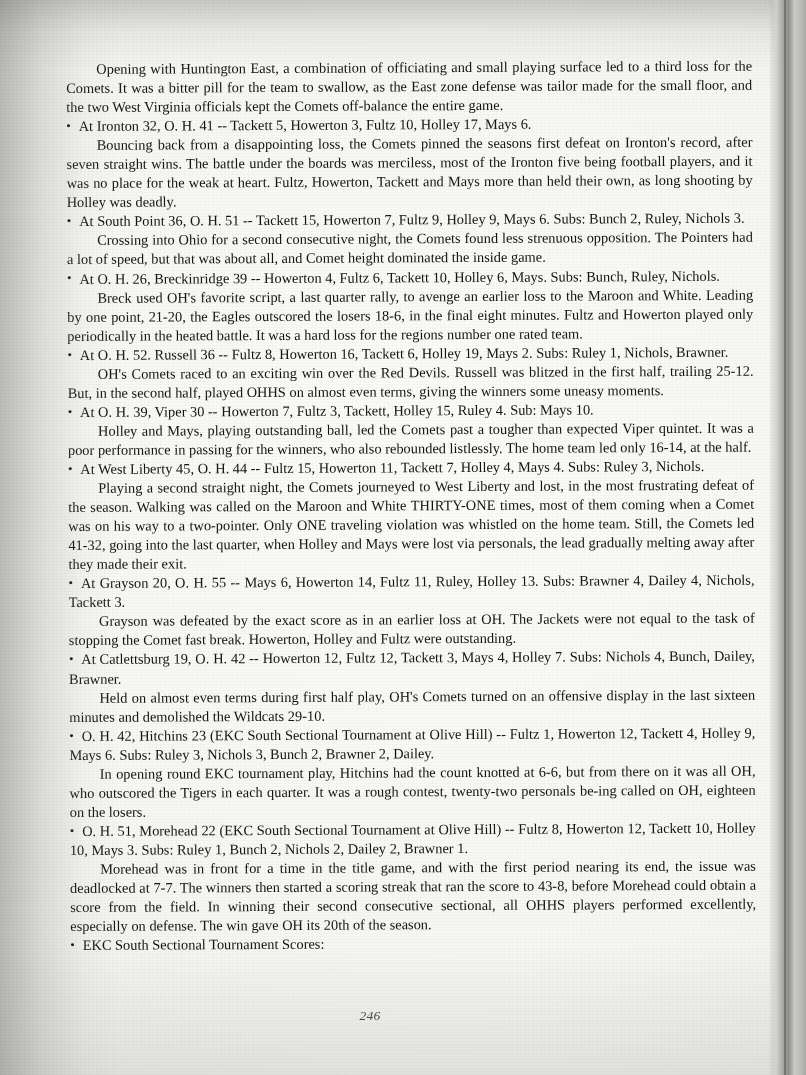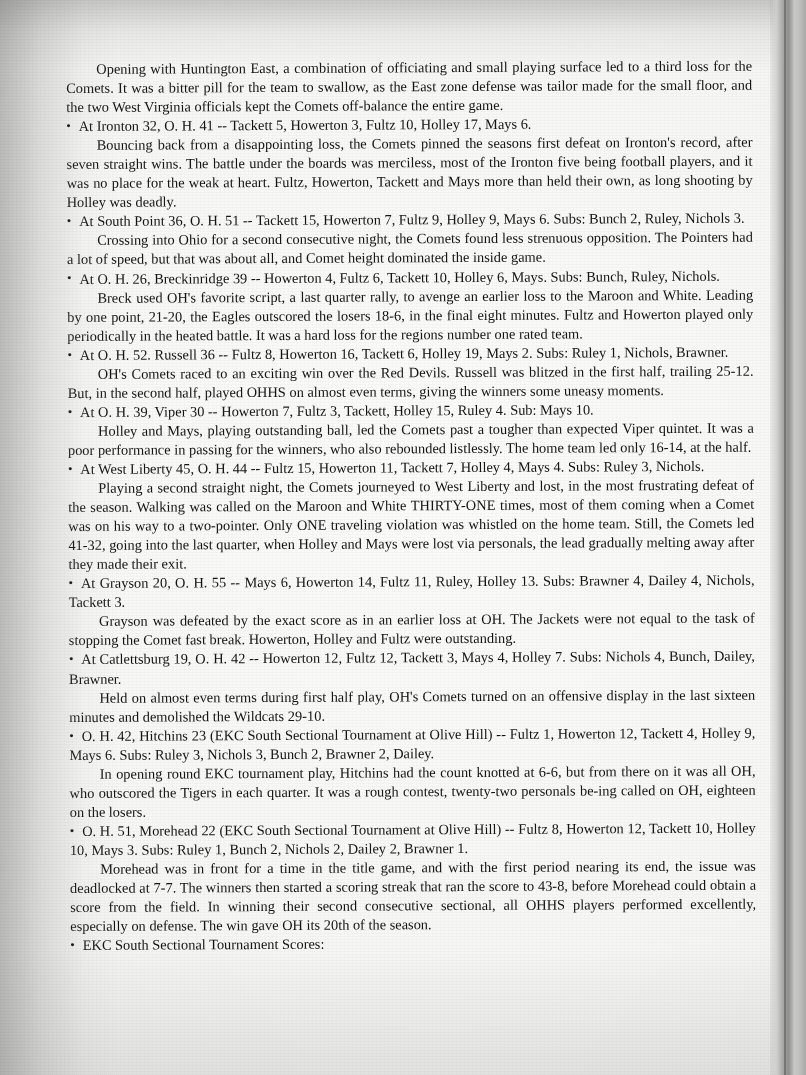--- a/index.html
+++ b/index.html
@@ -174,14 +174,17 @@
     </div>
 
   <div id="gutter-shadow-top"></div>
   <div id="gutter-shadow-left"></div>
   <div id="gutter-shadow-bottom"></div>
   <div id="grain"></div>
   <div id="book-edge">
     <div id="book-edge-line"></div>
   </div>
 
+  <div id="page-number">
+    <span>246</span>
+  </div>
 
 </div>
 
 </body></html>

